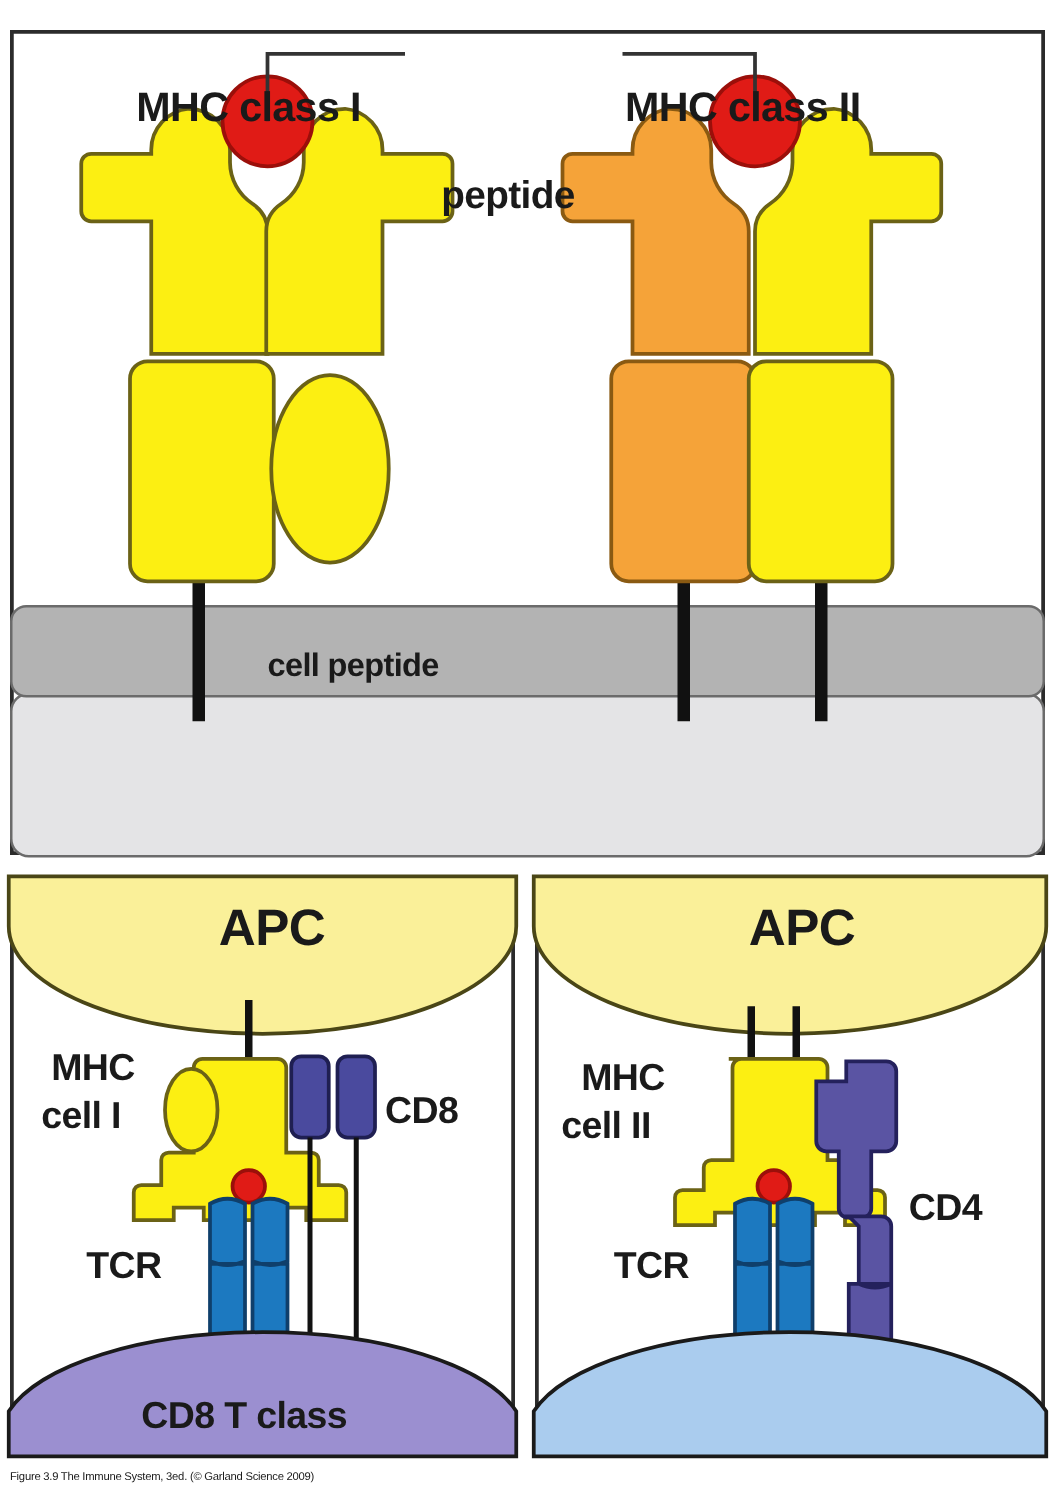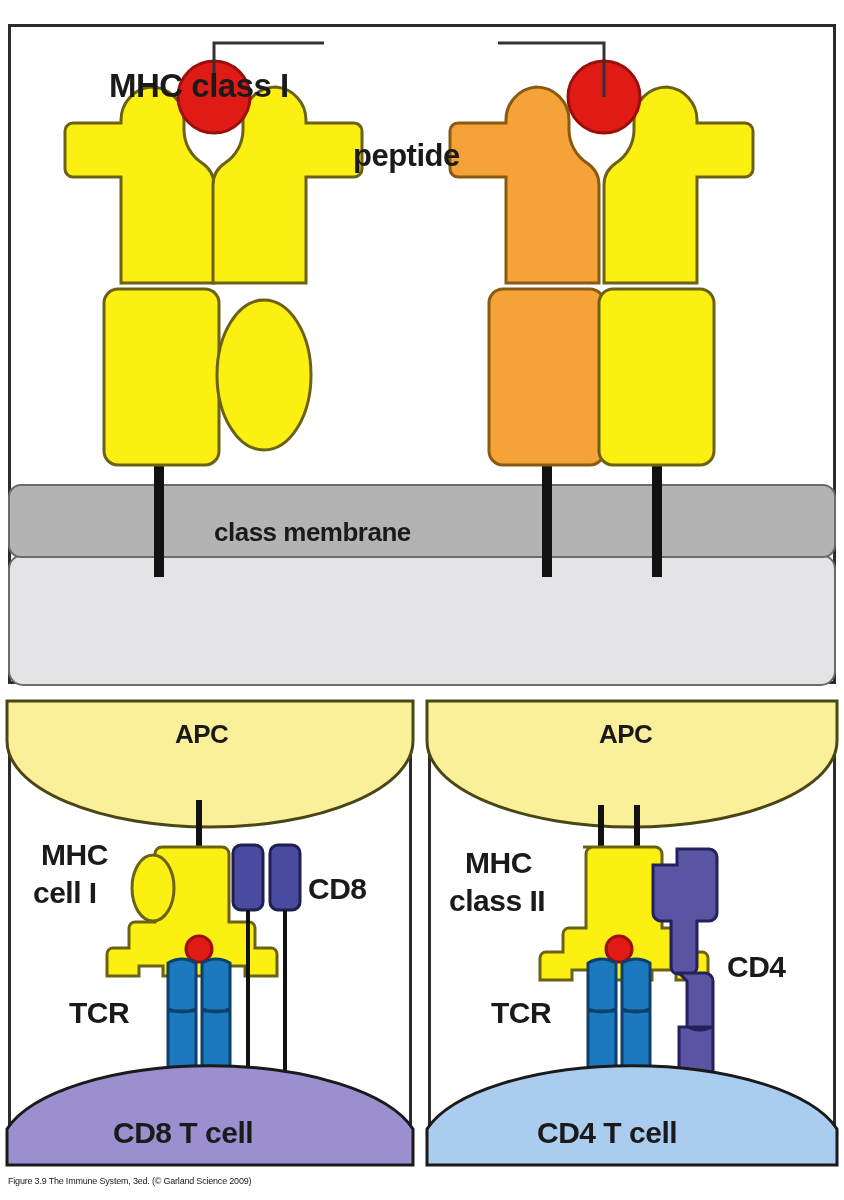--- a/index.html
+++ b/index.html
@@ -12,21 +12,21 @@
   #left-panel{left:8px;top:702px;width:404px;height:462px;}
   #right-panel{left:428px;top:702px;width:408px;height:462px;}
 
   .lbl{position:absolute;color:#1a1a1a;font-weight:bold;letter-spacing:-0.5px;
        white-space:pre;line-height:1.05;}
   .title{font-size:33px;}
   .peptide-lbl{font-size:31px;}
   .memb-lbl{font-size:26px;}
   .small-lbl{font-size:30px;}
   .cell-lbl{font-size:30px;}
-  .apc-lbl{font-size:26px;}
+  .apc-lbl{font-size:41px;}
 
   svg{position:absolute;left:0;top:0;overflow:visible;}
 
   .caption{position:absolute;left:8px;top:1176px;font-size:9px;font-weight:normal;
            color:#1a1a1a;letter-spacing:-0.2px;white-space:pre;}
 </style>
 </head>
 <body>
 
 <div id="root">
@@ -69,24 +69,25 @@
         <circle cx="593" cy="70" r="36" fill="#E01B16" stroke="#9b0f0a" stroke-width="3"></circle>
       </g>
 
       <g stroke="#333" stroke-width="3" fill="none">
         <path d="M203,70 V16 H313"></path>
         <path d="M593,70 V16 H487"></path>
       </g>
     </svg>
 
     <div class="lbl title" style="left:98px;top:42px;">MHC class I</div>
+    <div class="lbl title" style="left:489px;top:42px;">MHC class II</div>
 
     <div class="lbl peptide-lbl" style="left:320px;top:113px;margin-left:22px;">peptide</div>
 
-    <div class="lbl memb-lbl" style="left:203px;top:492px;">class membrane</div>
+    <div class="lbl memb-lbl" style="left:203px;top:492px;">cell peptide</div>
   </div>
 
   <div class="panel" id="left-panel">
     <svg width="398" height="456" viewBox="0 0 398 456">
 
       <path d="M-4,-4 H402 V36 a203,86 0 0 1 -406,0 z" fill="#FAF099" stroke="#4a4616" stroke-width="3"></path>
 
       <rect x="185" y="95" width="6" height="48" fill="#111"></rect>
 
       <g>
@@ -115,21 +116,21 @@
 
     <div class="lbl apc-lbl" style="left:164px;top:16px;">APC</div>
 
     <div class="lbl small-lbl" style="left:30px;top:134px;">MHC</div>
     <div class="lbl small-lbl" style="left:22px;top:172px;">cell I</div>
 
     <div class="lbl small-lbl" style="left:297px;top:152px;margin-top:16px;">CD8</div>
 
     <div class="lbl small-lbl" style="left:58px;top:292px;">TCR</div>
 
-    <div class="lbl cell-lbl" style="left:102px;top:412px;">CD8 T cell</div>
+    <div class="lbl cell-lbl" style="left:102px;top:412px;">CD8 T class</div>
   </div>
 
   <div class="panel" id="right-panel">
     <svg width="402" height="456" viewBox="0 0 402 456">
 
       <path d="M-4,-4 H406 V36 a205,86 0 0 1 -410,0 z" fill="#FAF099" stroke="#4a4616" stroke-width="3"></path>
 
       <rect x="167" y="100" width="6" height="43" fill="#111"></rect>
       <rect x="203" y="100" width="6" height="43" fill="#111"></rect>
 
@@ -149,24 +150,23 @@
         <path d="M248,268 h26 a8,8 0 0 1 8,8 v46 q-13,6 -26,0 v-46 z M248,322 h34 v58 a8,8 0 0 1 -8,8 h-18 a8,8 0 0 1 -8,-8 z" fill="#5A54A3" stroke="#24215c" stroke-width="3"></path>
         <path d="M265,388 V428" stroke="#111" stroke-width="4" fill="none"></path>
       </g>
 
       <path d="M-4,460 V424 a212,85 0 0 1 410,0 v36 z" fill="#AACCEE" stroke="#1a1a1a" stroke-width="3"></path>
     </svg>
 
     <div class="lbl apc-lbl" style="left:168px;top:16px;">APC</div>
 
     <div class="lbl small-lbl" style="left:34px;top:142px;">MHC</div>
-    <div class="lbl small-lbl" style="left:18px;top:180px;">class II</div>
+    <div class="lbl small-lbl" style="left:18px;top:180px;">cell II</div>
 
     <div class="lbl small-lbl" style="left:296px;top:246px;">CD4</div>
 
     <div class="lbl small-lbl" style="left:60px;top:292px;">TCR</div>
 
-    <div class="lbl cell-lbl" style="left:106px;top:412px;">CD4 T cell</div>
   </div>
 
   <div class="caption">Figure 3.9 The Immune System, 3ed. (© Garland Science 2009)</div>
 
 </div>
 
 </body></html>

